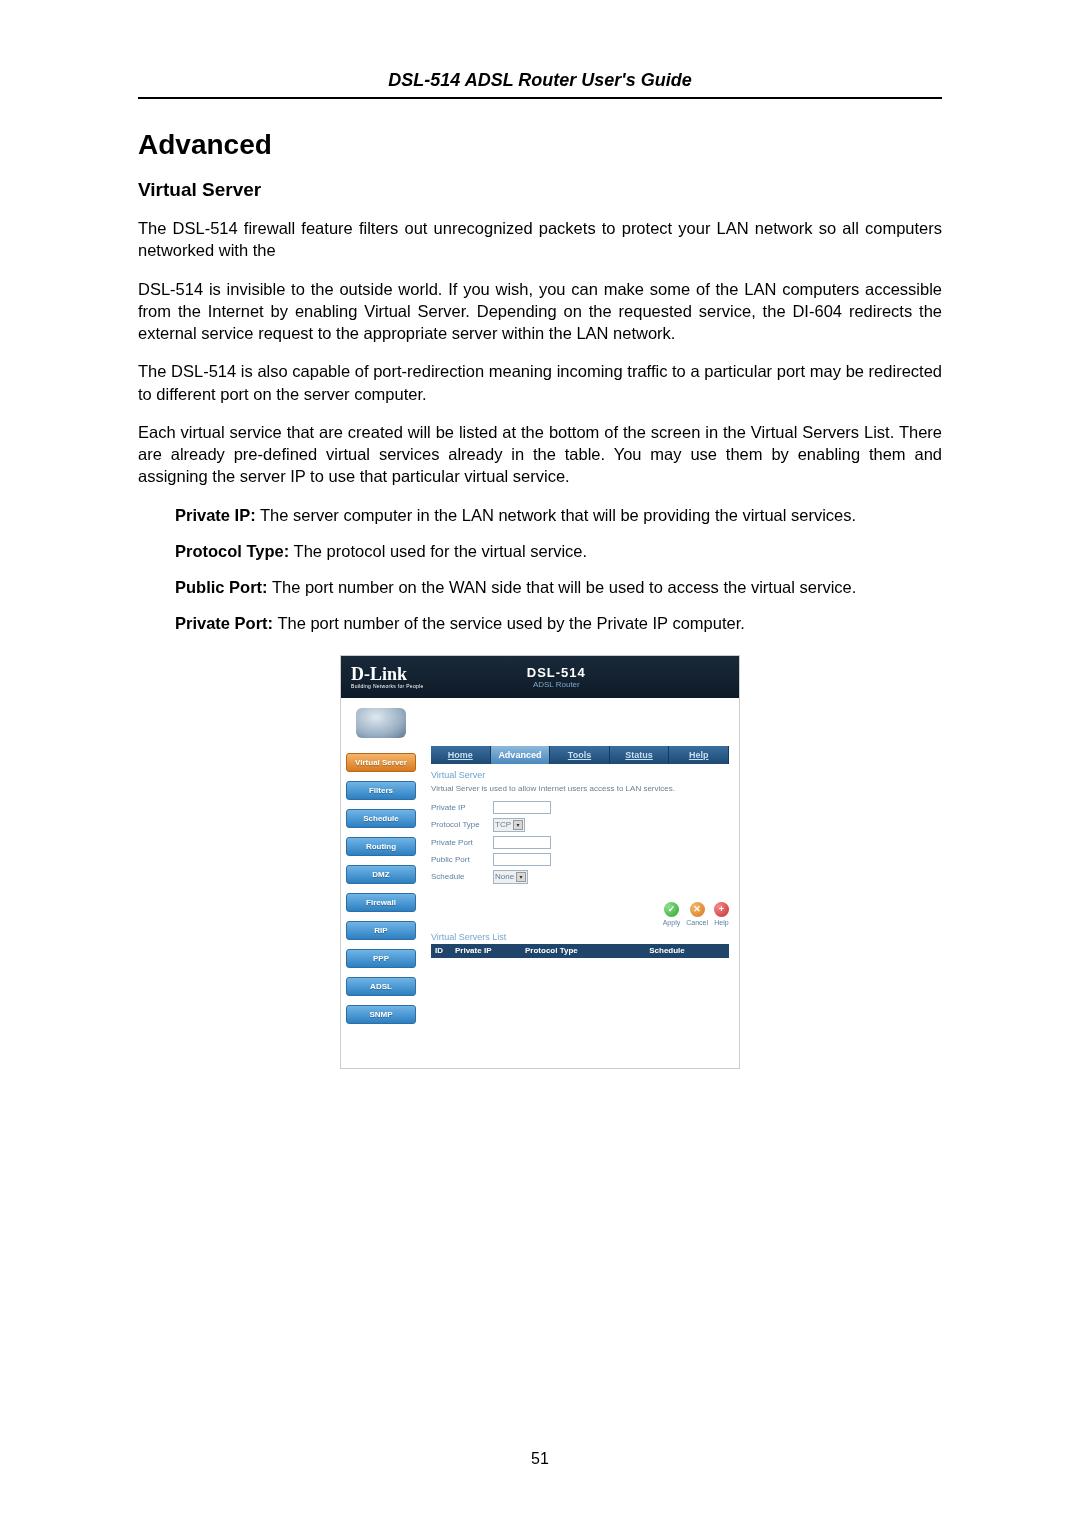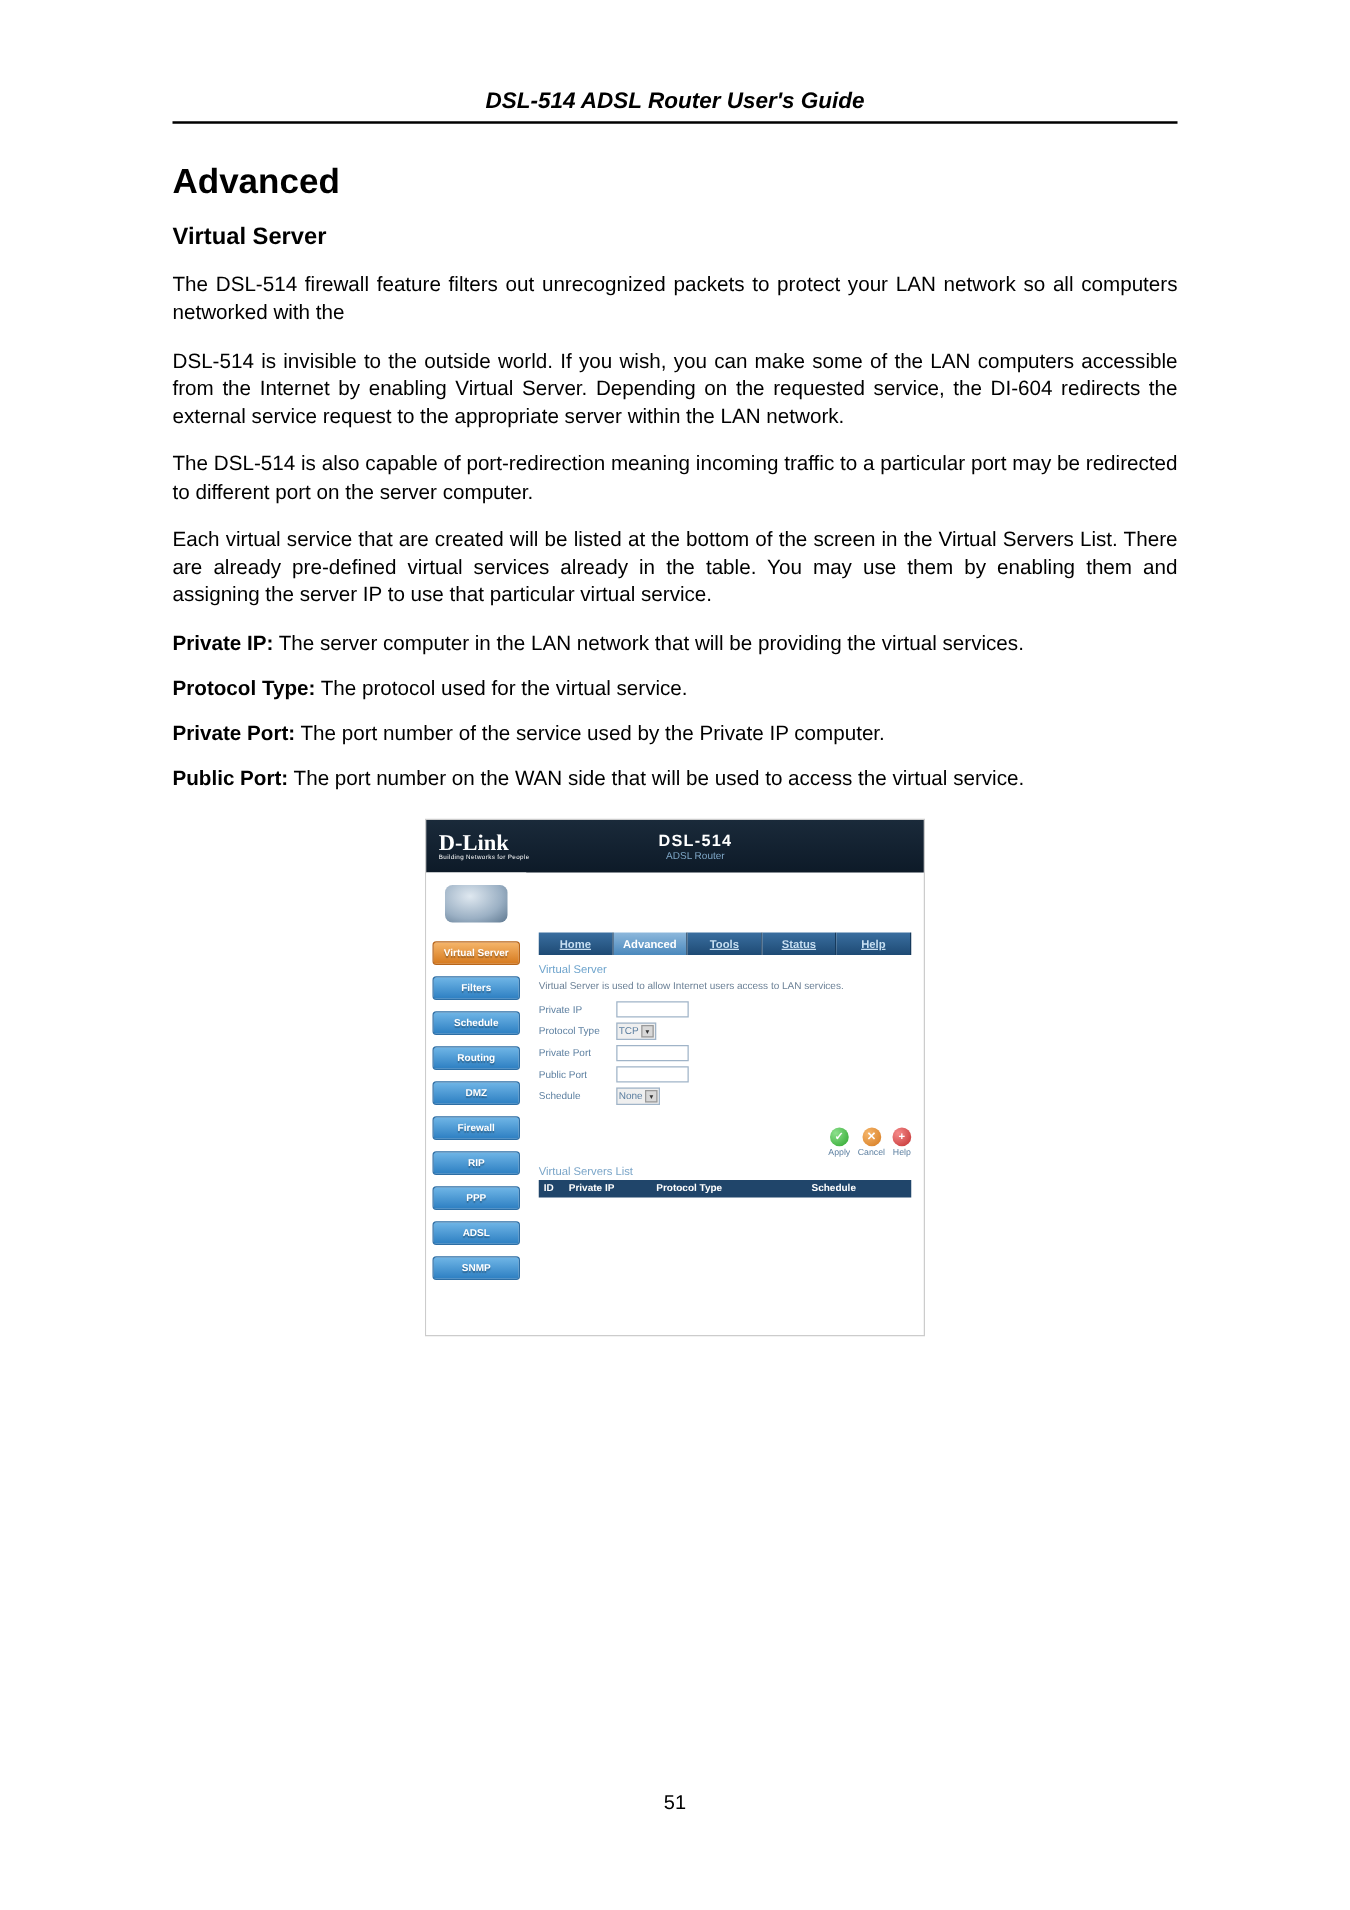--- a/index.html
+++ b/index.html
@@ -36,25 +36,26 @@
   p.body-text {
     font-size: 16.5px;
     line-height: 1.35;
     margin-bottom: 16px;
     text-align: justify;
   }
   p.def-line {
     font-size: 16.5px;
     line-height: 1.35;
     margin-bottom: 14px;
+    margin-left: 37px;
   }
   .bold { font-weight: bold; }
   .page-number {
     position: absolute;
-    bottom: 76px;
+    bottom: 60px;
     left: 0; right: 0;
     text-align: center;
     font-size: 16px;
   }
 
   
   .router-ui {
     width: 400px;
     margin: 20px auto 0 auto;
     border: 1px solid #ccc;
@@ -251,24 +252,24 @@
   <p class="body-text">The DSL-514 is also capable of port-redirection meaning incoming traffic to a particular port may be redirected to different port on the server computer.</p>
   <p class="body-text">Each virtual service that are created will be listed at the bottom of the screen in the Virtual Servers List. There are already pre-defined virtual services already in the table. You may use them by enabling them and assigning the server IP to use that particular virtual service.</p>
 
   <p class="def-line">
     <span class="bold">Private IP:</span><span> The server computer in the LAN network that will be providing the virtual services.</span>
   </p>
   <p class="def-line">
     <span class="bold">Protocol Type:</span><span> The protocol used for the virtual service.</span>
   </p>
   <p class="def-line">
-    <span class="bold">Private Port:</span><span> The port number of the service used by the Private IP computer.</span>
+    <span class="bold">Public Port:</span><span> The port number on the WAN side that will be used to access the virtual service.</span>
   </p>
   <p class="def-line">
-    <span class="bold">Public Port:</span><span> The port number on the WAN side that will be used to access the virtual service.</span>
+    <span class="bold">Private Port:</span><span> The port number of the service used by the Private IP computer.</span>
   </p>
 
   <div class="router-ui">
     <div class="router-header">
       <div>
         <div class="dlink-logo">D-Link</div>
         <div class="dlink-tagline">Building Networks for People</div>
       </div>
       <div class="model-block">
         <div class="model-title">DSL-514</div>

